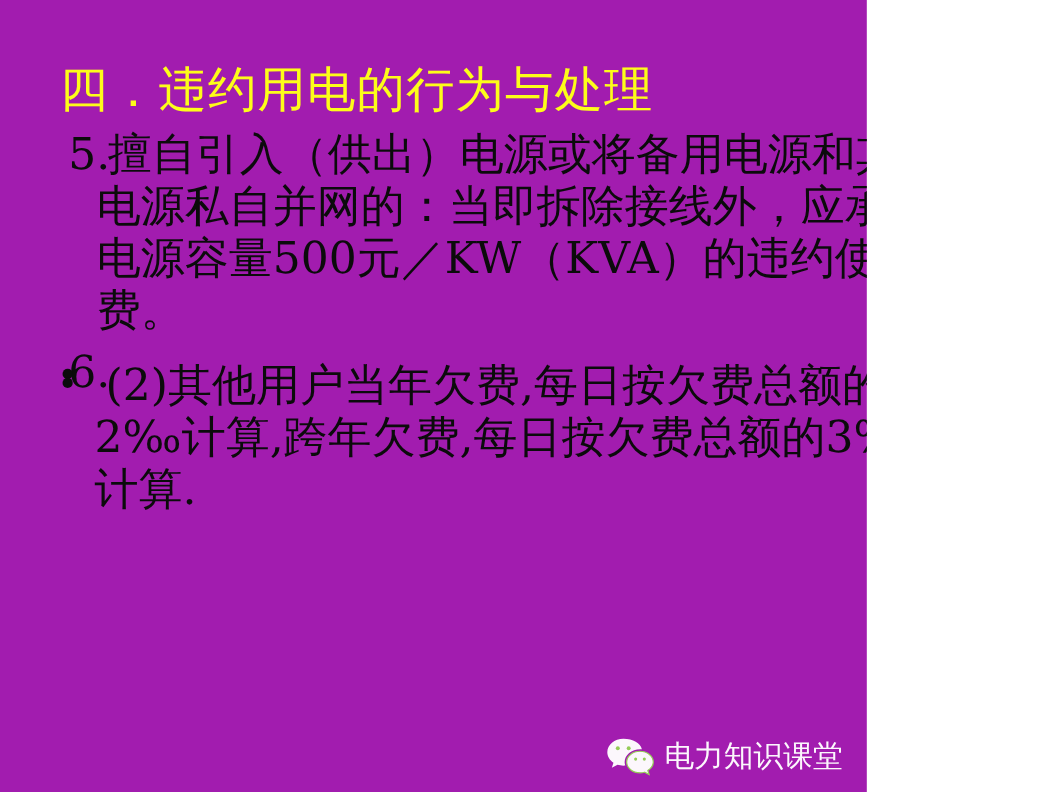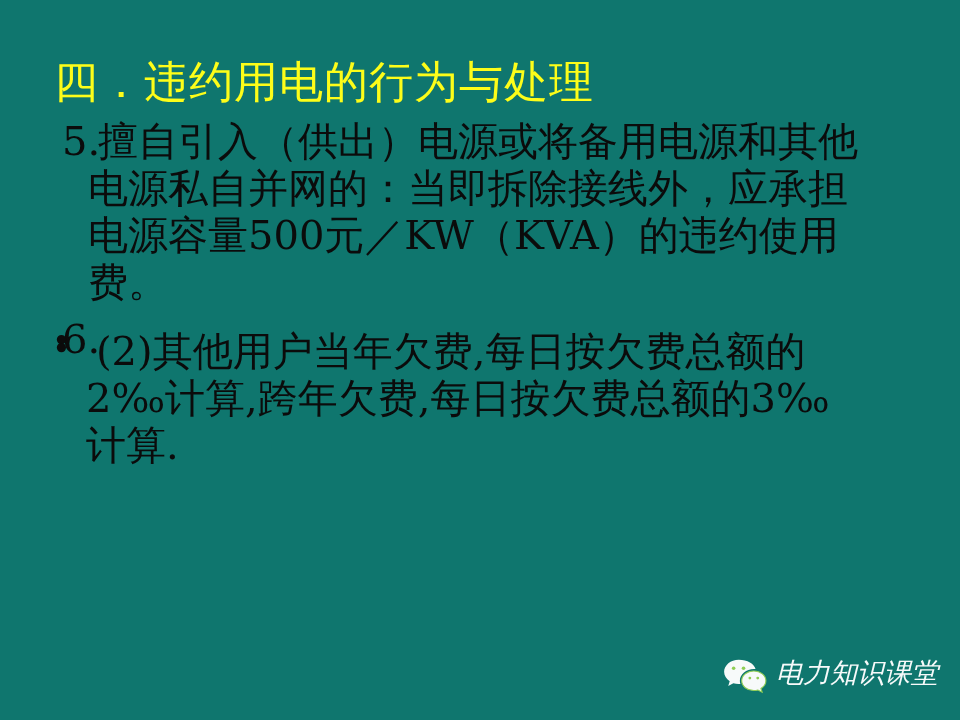--- a/index.html
+++ b/index.html
@@ -7,23 +7,23 @@
     padding: 0;
   }
   body {
     width: 960px;
     height: 720px;
     overflow: hidden;
     font-family: "DejaVu Serif", "Liberation Serif", serif;
   }
   #slide {
     position: relative;
-    width: 960px;
+    width: 788px;
     height: 720px;
-    background: #0f766e;
+    background: #a21caf;
     box-sizing: border-box;
     overflow: hidden;
   }
 
   
   #slide-title {
     position: absolute;
     left: 54px;
     top: 56px;
     font-size: 44px;
@@ -81,26 +81,25 @@
   }
   .para.b1 { margin-top: 14px; }
   .para.b2 { margin-top: 22px; }
 
   .para .txt { display: inline; margin-left: 10px; }
 
   
   #watermark {
     position: absolute;
     right: 22px;
-    bottom: 26px;
+    bottom: 14px;
     display: flex;
-    align-items: flex-start;
+    align-items: center;
     gap: 9px;
     opacity: 0.97;
-    font-style: italic;
   }
   #wechat-icon {
     width: 44px;
     height: 36px;
     display: block;
   }
   #watermark-label {
     color: #ffffff;
     font-size: 27px;
     line-height: 30px;

